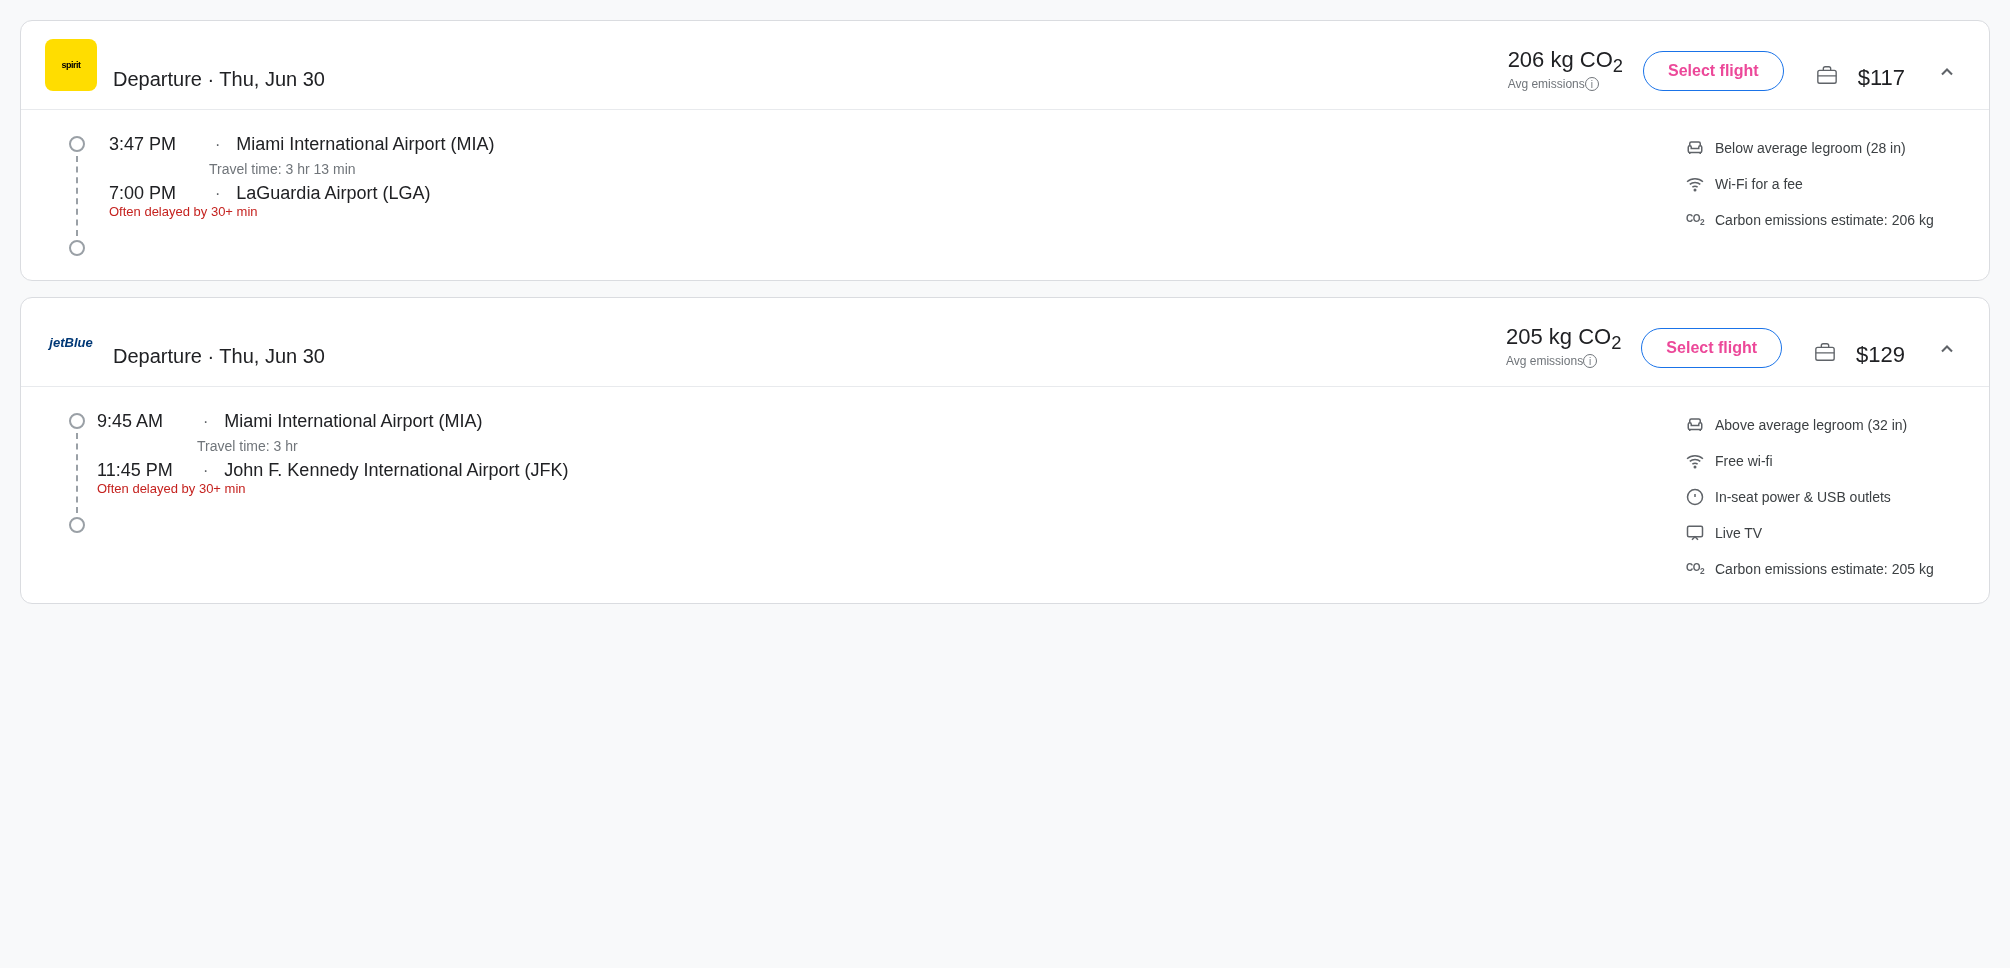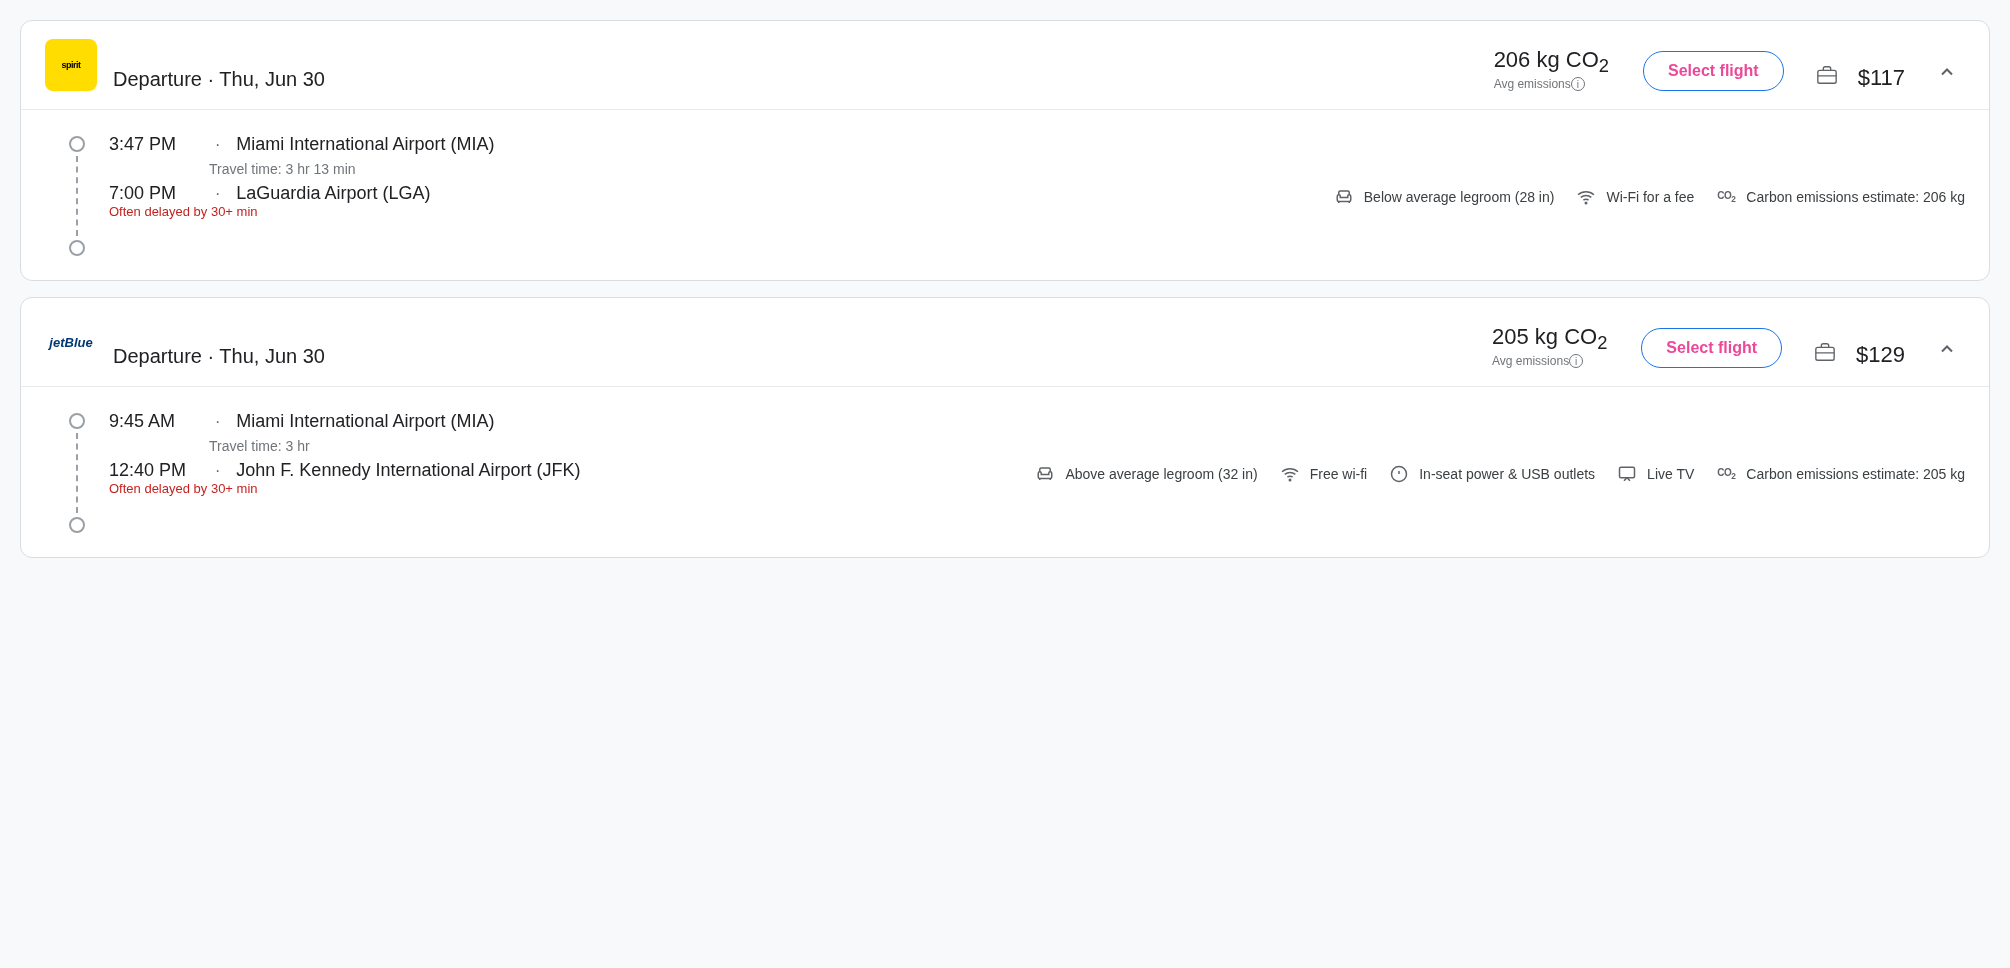--- a/index.html
+++ b/index.html
@@ -55,21 +55,21 @@
     }
 
     .header-departure {
       font-size: 20px;
       font-weight: 500;
       flex: 1;
     }
 
     .header-emissions {
       text-align: center;
-      margin-right: 18px;
+      margin-right: 4px;
     }
 
     .emissions-value {
       font-size: 22px;
       font-weight: 400;
     }
 
     .emissions-sub {
       font-size: 12px;
       color: #70757a;
@@ -183,22 +183,22 @@
     }
 
     .often-delayed {
       font-size: 13px;
       color: #c5221f;
       margin-top: 0;
     }
 
     .amenities {
       display: flex;
-      flex-direction: row;
-      gap: 22px;
+      flex-direction: column;
+      gap: 16px;
       margin-left: auto;
       min-width: 280px;
       padding-top: 4px;
     }
 
     .amenity-row {
       display: flex;
       align-items: center;
       gap: 10px;
       font-size: 14px;
@@ -367,37 +367,37 @@
       </div>
       <button class="chevron-btn">
         <svg width="20" height="20" viewBox="0 0 24 24" fill="none" stroke="#5f6368" stroke-width="2.5">
           <polyline points="18 15 12 9 6 15"></polyline>
         </svg>
       </button>
     </div>
 
     <div class="flight-details">
       <div class="flight-segment">
-        <div style="display:flex;gap:16px;flex:1">
+        <div style="display:flex;gap:4px;flex:1">
           <div class="dot-line-container">
             <div class="timeline-dot"></div>
             <div class="timeline-line"></div>
             <div class="timeline-dot"></div>
           </div>
           <div class="segment-info">
             <div class="time-airport-row">
               <span class="stop-time">9:45 AM</span>
               <span style="color:#5f6368;margin:0 4px">·</span>
               <span class="stop-airport">Miami International Airport (MIA)</span>
             </div>
             <div class="travel-time" style="margin-left:100px">
               Travel time: 3 hr
             </div>
             <div class="time-airport-row">
-              <span class="stop-time">12:40 PM</span>
+              <span class="stop-time">11:45 PM</span>
               <span style="color:#5f6368;margin:0 4px">·</span>
               <span class="stop-airport">John F. Kennedy International Airport (JFK)</span>
             </div>
             <div class="often-delayed">
               Often delayed by 30+ min
             </div>
           </div>
         </div>
         <div class="amenities">
 

